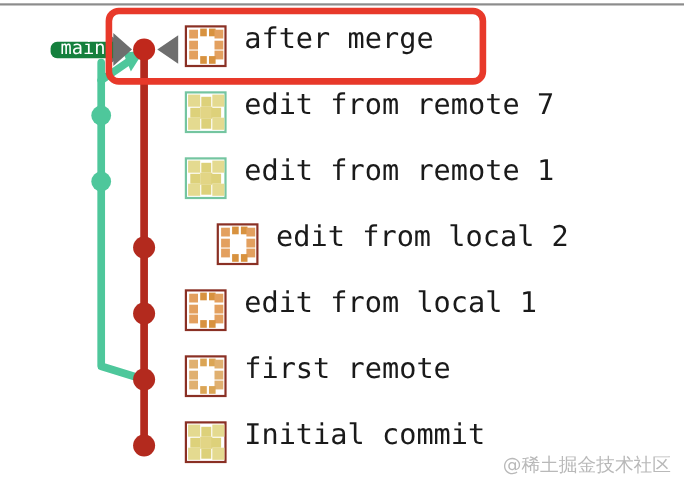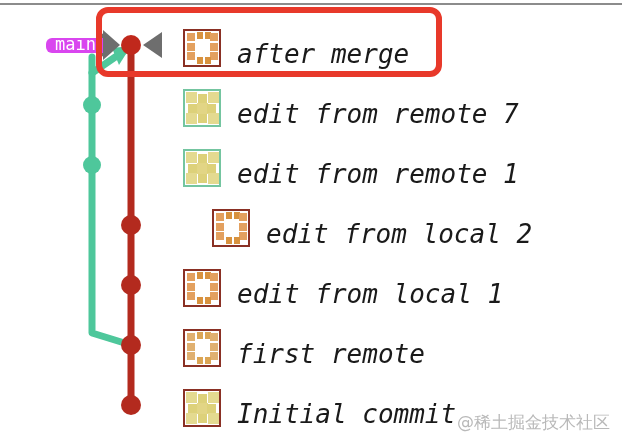--- a/index.html
+++ b/index.html
@@ -28,25 +28,24 @@
   #graph-svg {
     position: absolute;
     left: 0; top: 0;
     width: 622px; height: 444px;
     pointer-events: none;
   }
 
   
   .row {
     position: absolute;
-    left: 183px;
+    left: 168px;
     height: 44px;
     display: flex;
-    align-items: flex-end;
-    font-style: italic;
+    align-items: flex-start;
   }
   .identicon {
     width: 38px;
     height: 38px;
     flex: 0 0 38px;
     border: 2px solid #8a3024;
     box-sizing: border-box;
     background-color: #ffffff;
     position: relative;
   }
@@ -67,21 +66,21 @@
   }
 
   
   .branch-badge {
     position: absolute;
     display: flex;
     align-items: center;
     height: 30px;
   }
   .branch-badge .pill {
-    background: #d946ef;
+    background: #15803d;
     color: #ffffff;
     font-size: 17px;
     font-family: "DejaVu Sans Mono", "Liberation Mono", monospace;
     padding: 4px 7px 5px 9px;
     border-radius: 6px 0 0 6px;
     line-height: 1;
     height: 15px;
     box-sizing: border-box;
     display: flex;
     align-items: center;

